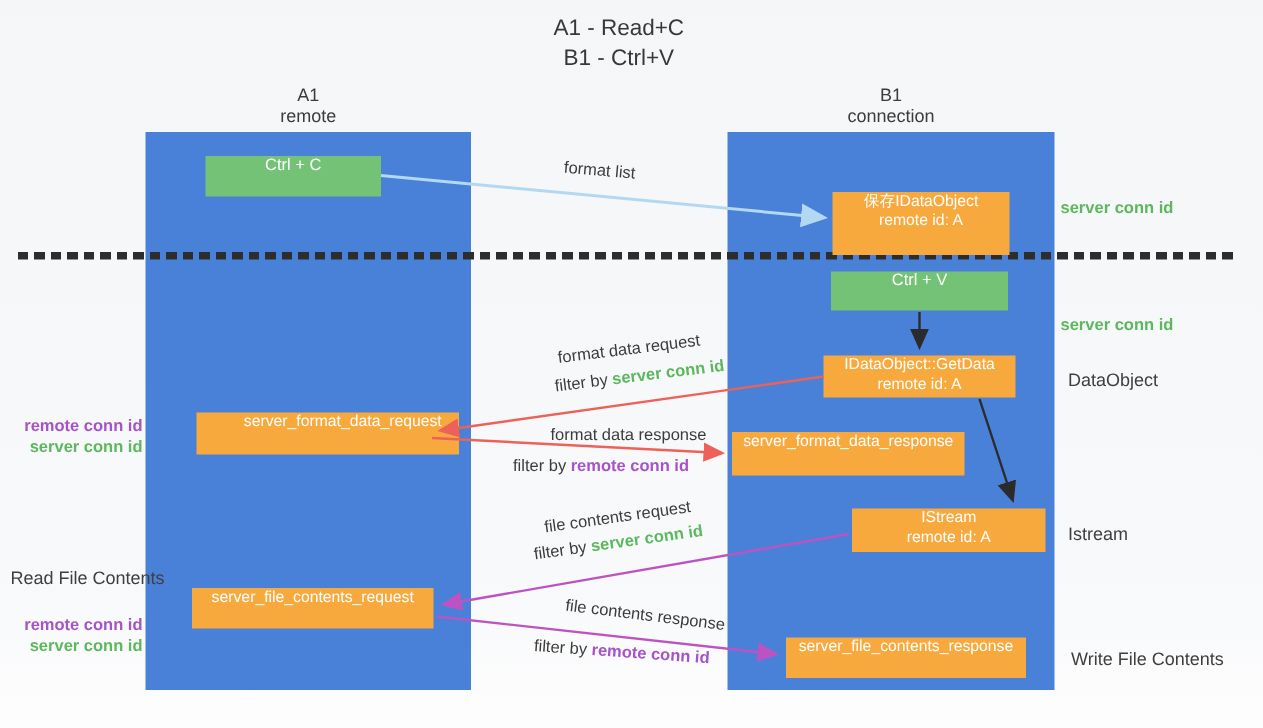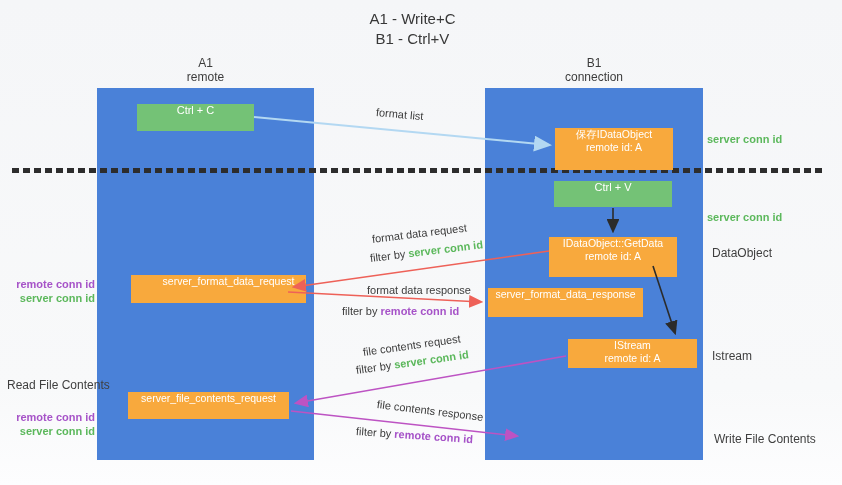--- a/index.html
+++ b/index.html
@@ -36,21 +36,21 @@
   .side{position:absolute;font-size:12px;color:#3f3f3f;white-space:nowrap;}
   .side-bold-green{position:absolute;font-size:11px;font-weight:bold;color:#5cb85c;white-space:nowrap;}
   .left-group{position:absolute;text-align:right;font-size:11px;font-weight:bold;line-height:13.5px;white-space:nowrap;}
 </style>
 </head>
 <body>
 
 <div class="stage">
 
   <div class="title">
-    <div>A1 - Write+C</div>
+    <div>A1 - Read+C</div>
     <div>B1 - Ctrl+V</div>
   </div>
 
   <div class="lane-header" style="left:97px;width:217px;">
     <div>A1</div>
     <div>remote</div>
   </div>
   <div class="lane-header" style="left:485px;width:218px;">
     <div>B1</div>
     <div>connection</div>
@@ -67,21 +67,21 @@
 
   <div class="box orange small" style="left:555px;top:128px;width:118px;height:42px;">
     <div>保存IDataObject</div>
     <div>remote id: A</div>
   </div>
 
   <div class="box green" style="left:554px;top:181px;width:118px;height:26px;">
     <div>Ctrl + V</div>
   </div>
 
-  <div class="box orange small" style="left:549px;top:237px;width:128px;height:40px;">
+  <div class="box orange small" style="left:549px;top:237px;width:128px;height:28px;">
     <div>IDataObject::GetData</div>
     <div>remote id: A</div>
   </div>
 
   <div class="box orange small" style="left:131px;top:275px;width:155px;height:28px;padding-left:20px;">
     <div>server_format_data_request</div>
   </div>
 
   <div class="box orange small" style="left:488px;top:288px;width:155px;height:29px;">
     <div>server_format_data_response</div>
@@ -89,20 +89,23 @@
 
   <div class="box orange small" style="left:568px;top:339px;width:129px;height:29px;">
     <div>IStream</div>
     <div>remote id: A</div>
   </div>
 
   <div class="box orange small" style="left:128px;top:392px;width:161px;height:27px;">
     <div>server_file_contents_request</div>
   </div>
 
+  <div class="box orange small" style="left:524px;top:425px;width:160px;height:27px;">
+    <div>server_file_contents_response</div>
+  </div>
 
   <svg class="overlay" width="842" height="485">
     <defs>
       <marker id="m-blue" markerWidth="9" markerHeight="8" refX="7.5" refY="4" orient="auto">
           <path d="M0,0 L9,4 L0,8 z" fill="#b3d8f2"></path>
         </marker>
       <marker id="m-black" markerWidth="9" markerHeight="8" refX="7.5" refY="4" orient="auto">
           <path d="M0,0 L9,4 L0,8 z" fill="#2b2b2b"></path>
         </marker>
       <marker id="m-red" markerWidth="9" markerHeight="8" refX="7.5" refY="4" orient="auto">

